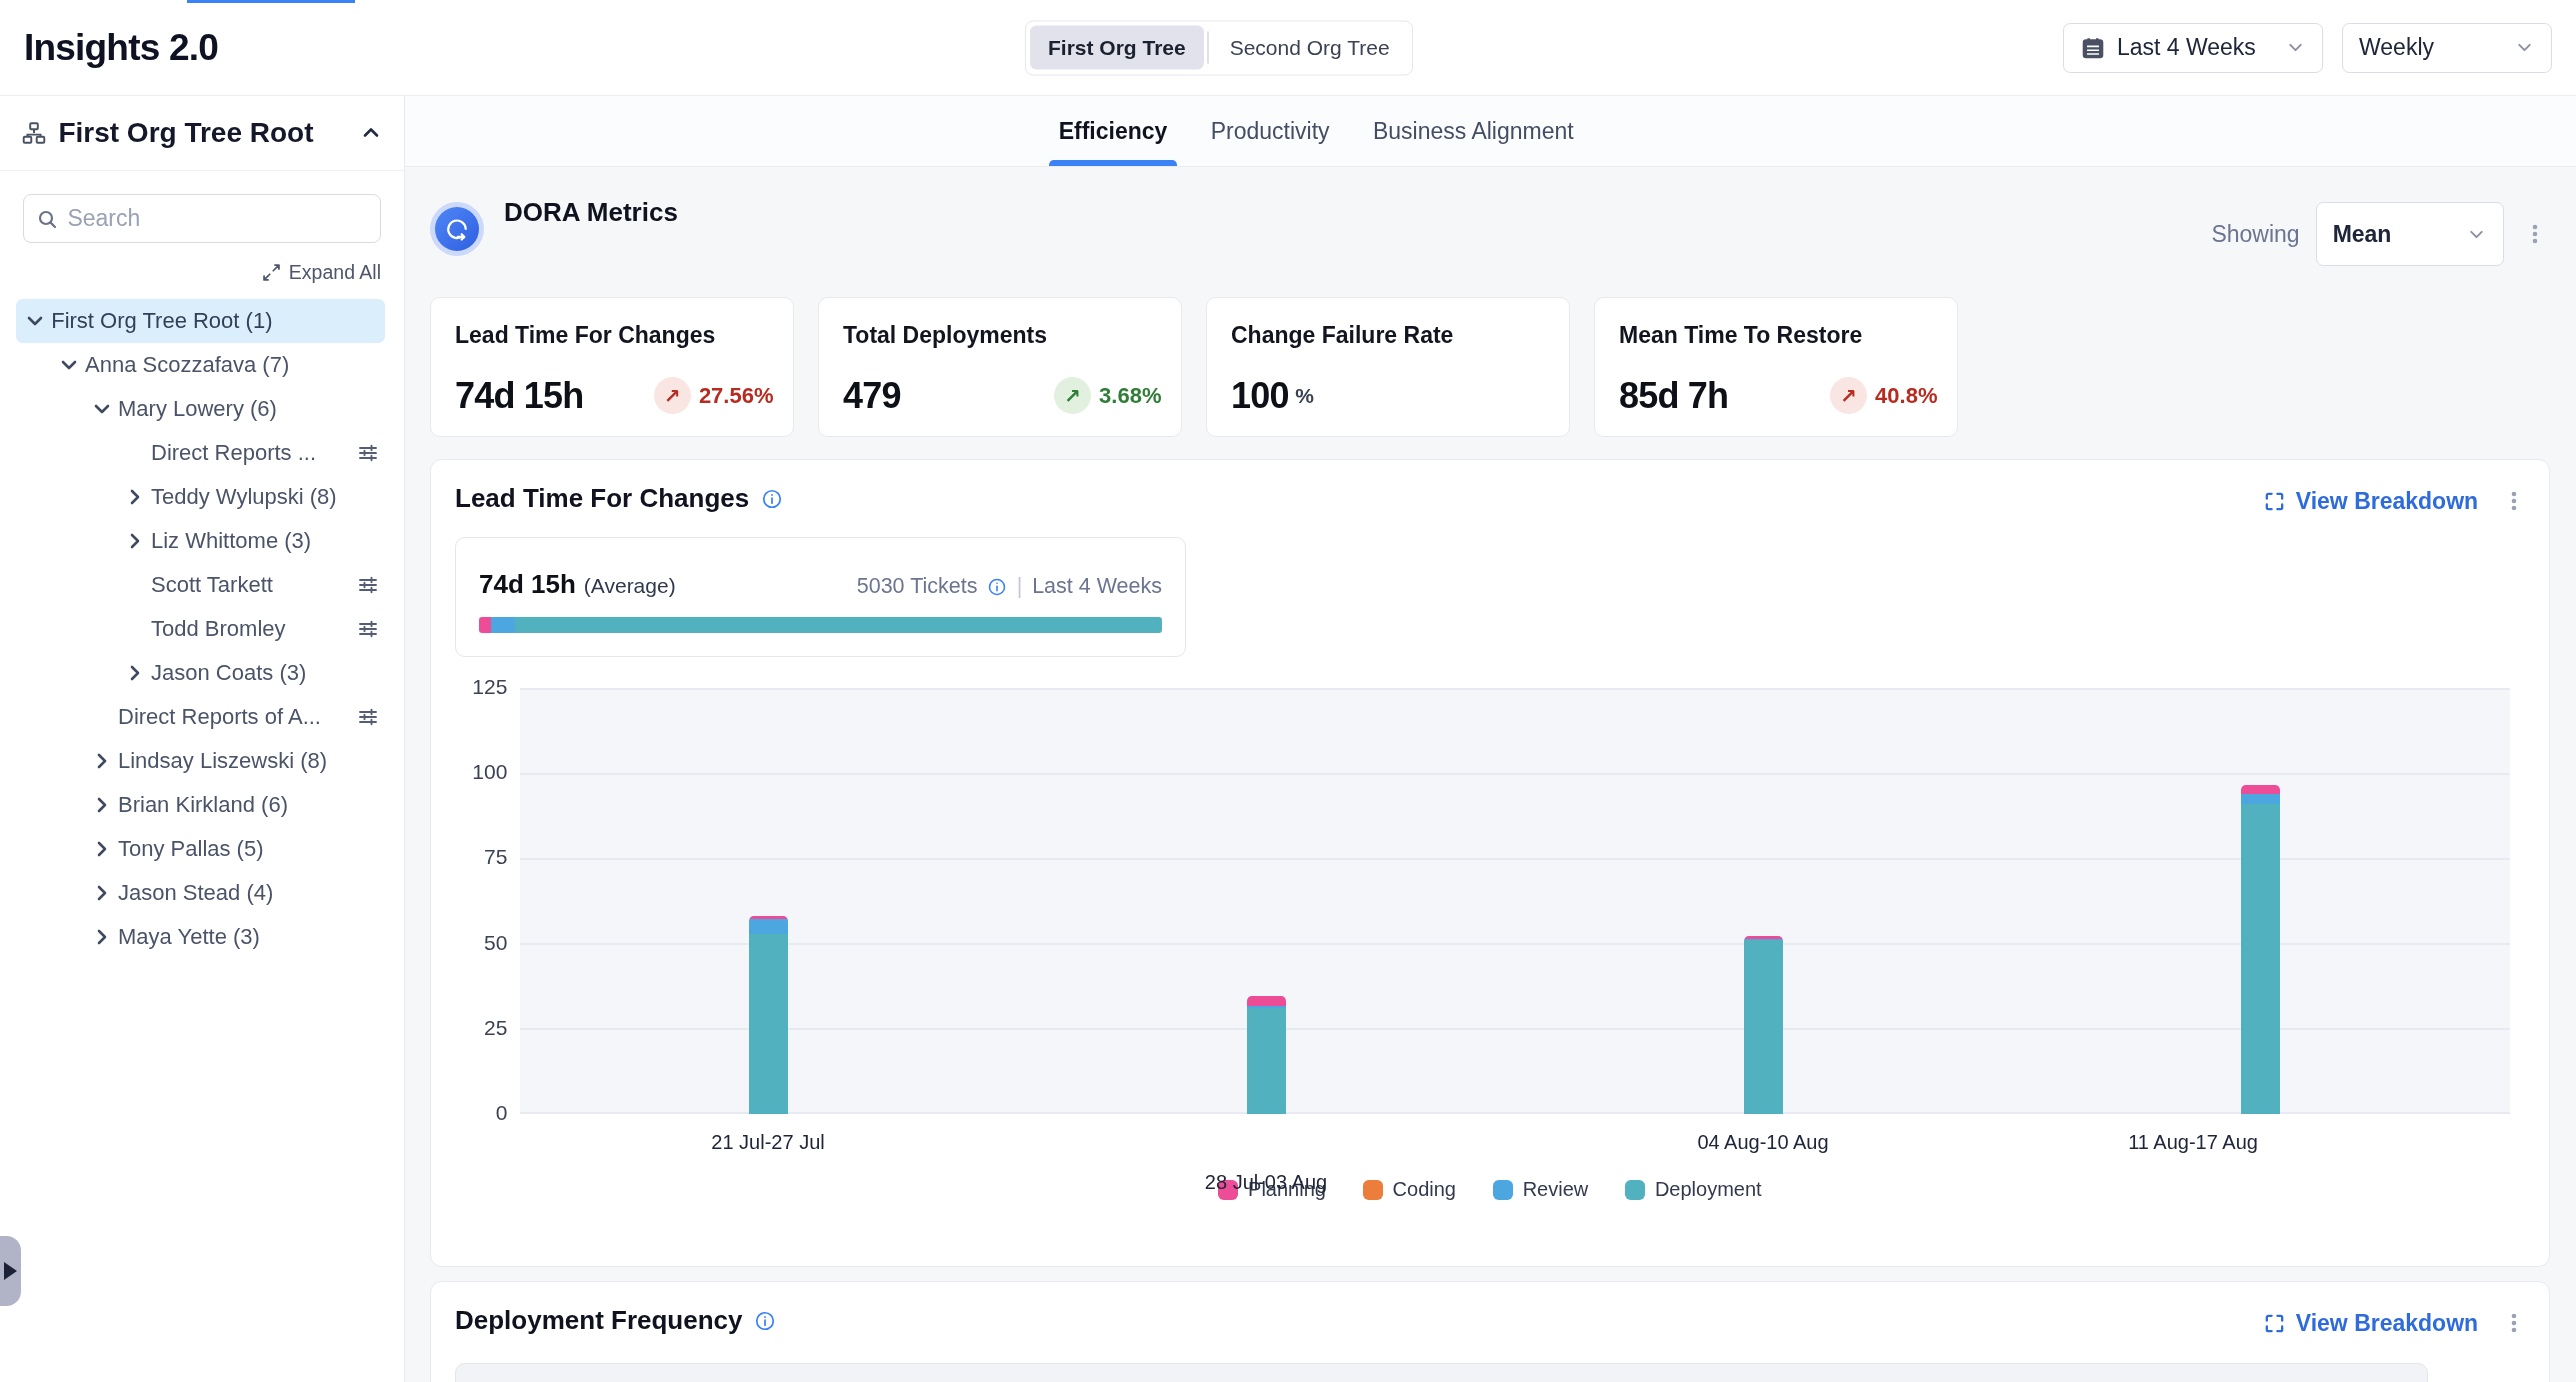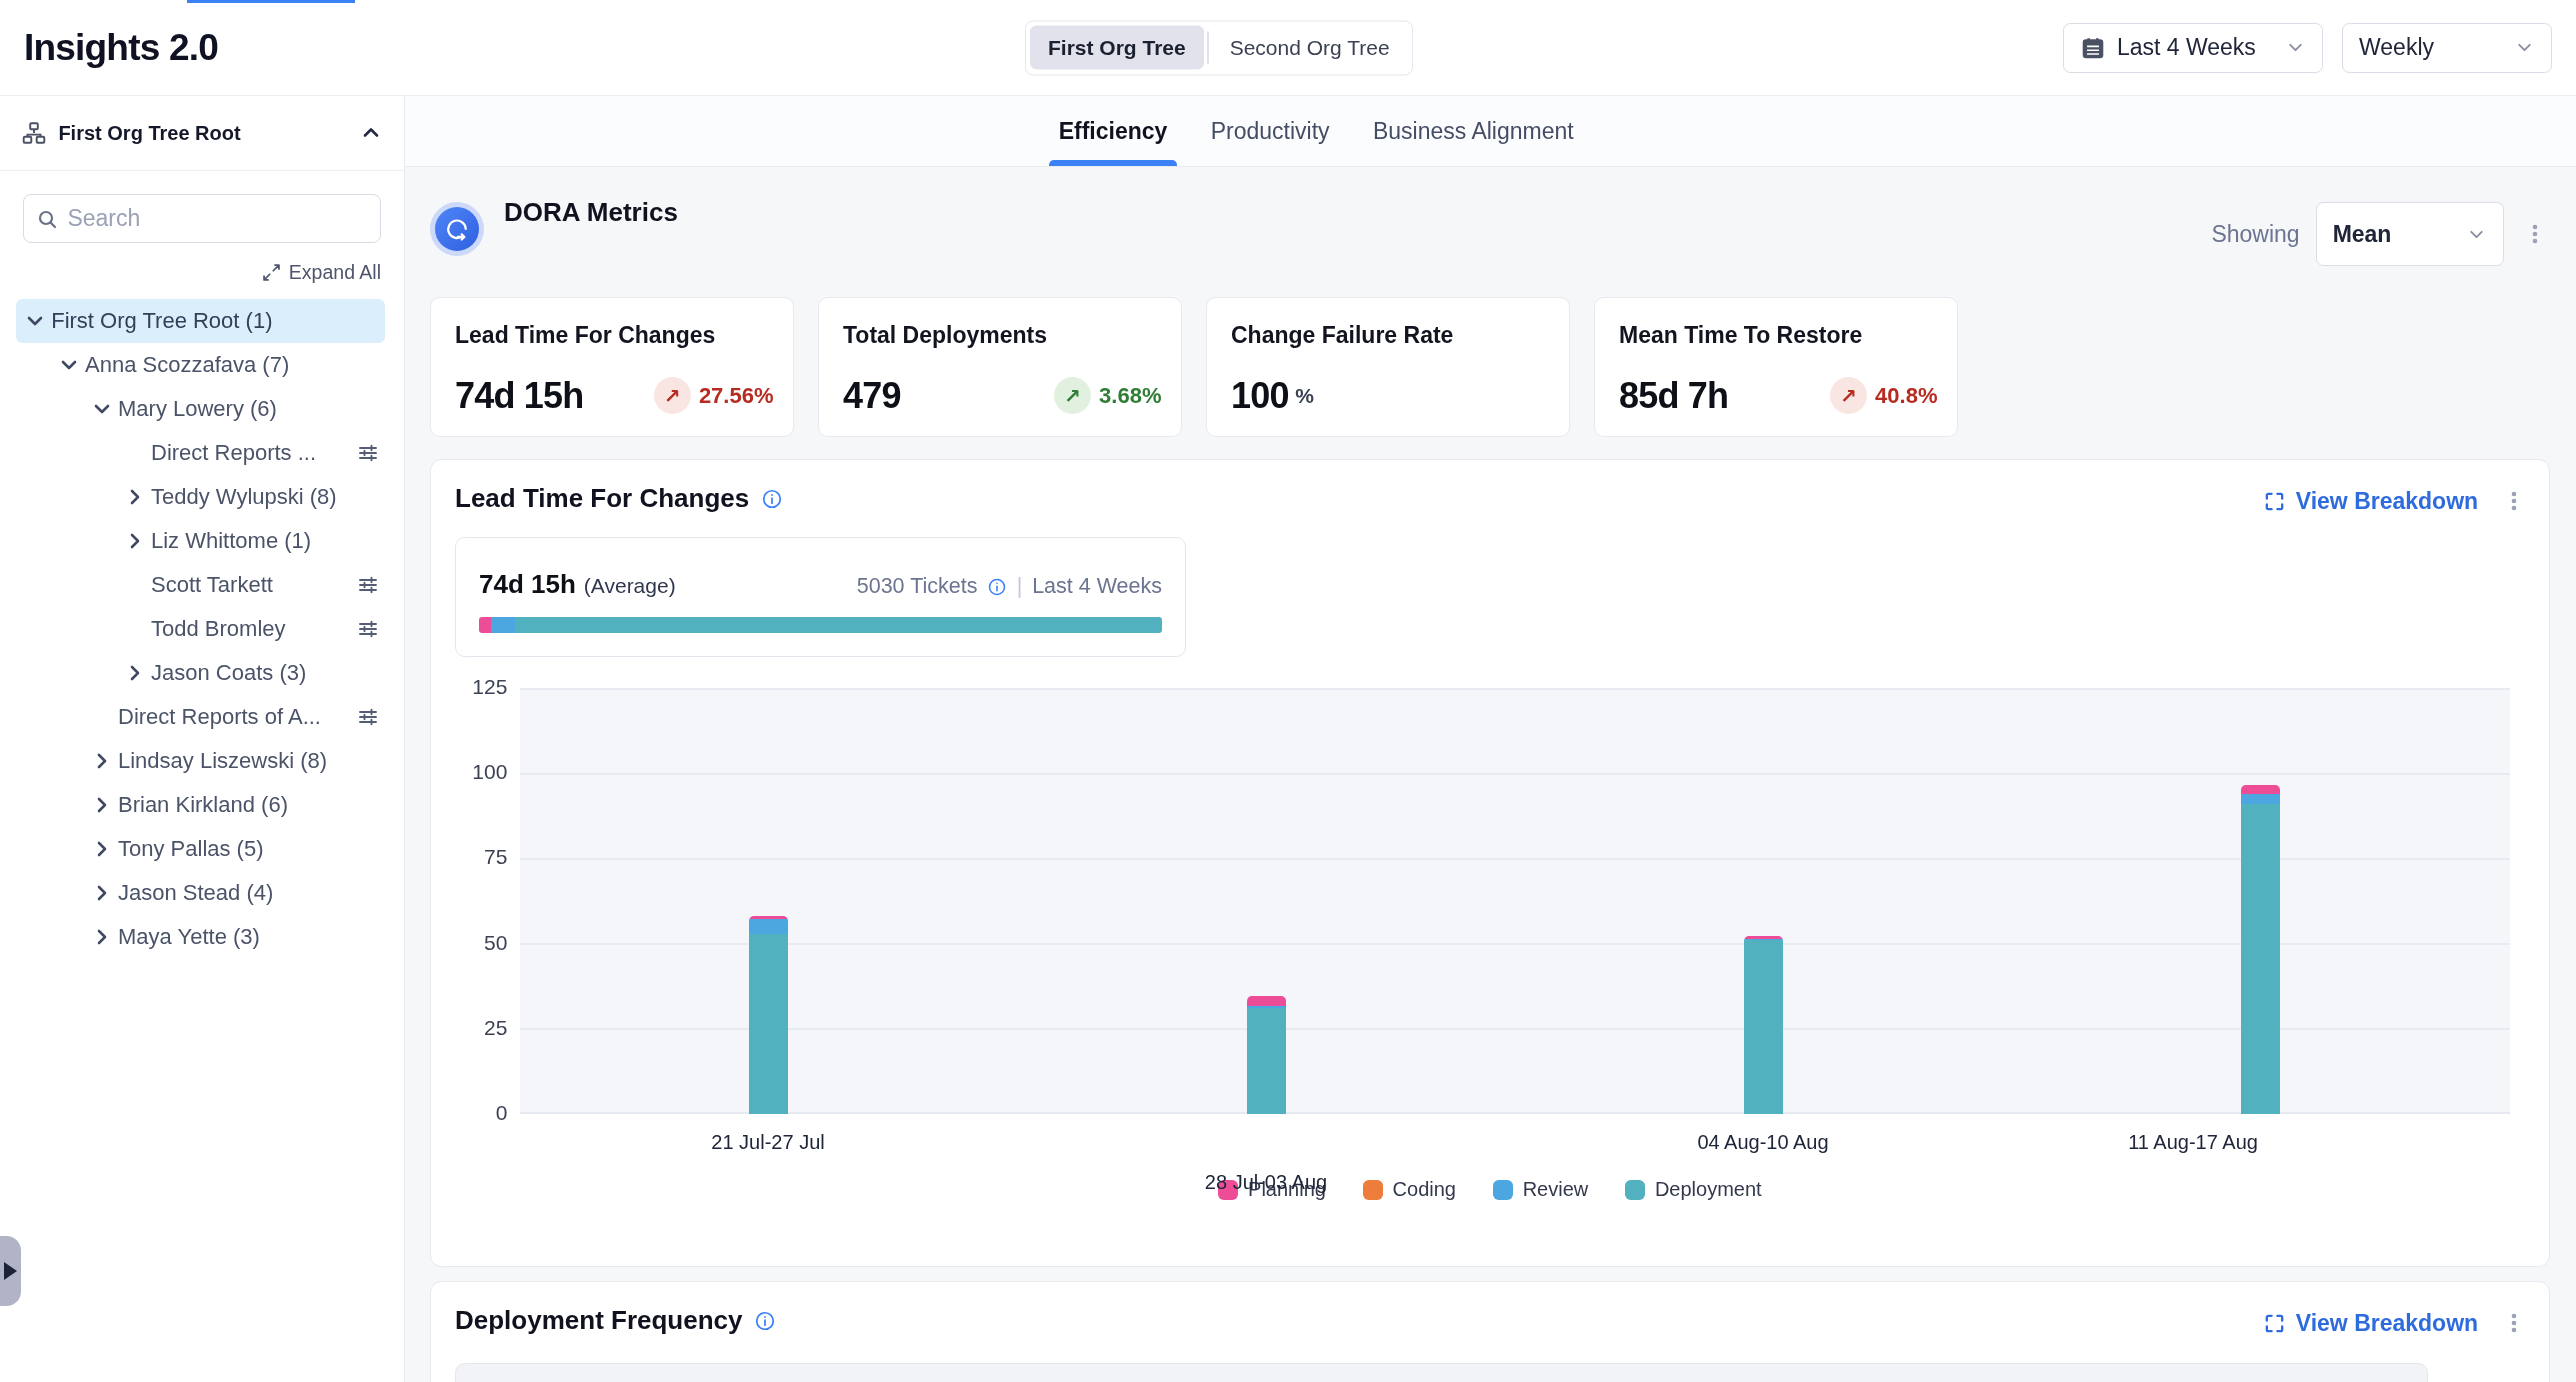--- a/index.html
+++ b/index.html
@@ -18,21 +18,21 @@
   .seg.active { background:#e2e2ec; font-weight:700; color:#1c2130; }
   .vdiv { width:1.6px; height:32px; background:#e0e1ea; margin:0 3.2px; }
   .topbar-right { position:absolute; right:24px; top:50%; transform:translateY(-50%); display:flex; gap:19.5px; }
   .select { height:50px; border:1.6px solid #dadce6; border-radius:7.3px; background:#fff; display:flex; align-items:center; padding:0 16px; gap:11.4px; font-size:23px; font-weight:500; color:#20263a; cursor:pointer; }
   .select .chev { margin-left:auto; display:flex; }
   .sel-date { width:260px; }
   .sel-gran { width:210px; }
   
   .sidebar { position:absolute; left:0; top:96px; width:405px; bottom:0; background:#fff; border-right:1.6px solid #e8eaef; }
   .sb-head { height:75px; border-bottom:1.6px solid #eef0f4; display:flex; align-items:center; padding:0 21px; gap:11.4px; }
-  .sb-title { font-size:20px; font-weight:700; color:#14182a; flex:1; white-space:nowrap; }
+  .sb-title { font-size:28px; font-weight:700; color:#14182a; flex:1; white-space:nowrap; }
   .sb-collapse { display:flex; cursor:pointer; }
   .sb-search { margin:23px 23px 0; height:49px; border:1.6px solid #d8dbe4; border-radius:8px; display:flex; align-items:center; padding:0 11.4px; gap:8px; }
   .sb-search input { border:none; outline:none; font-size:23px; color:#2a3046; width:100%; background:transparent; font-family:inherit; }
   .sb-search input::placeholder { color:#9aa1b4; }
   .sb-expand { display:flex; justify-content:flex-end; align-items:center; margin:18px 23px 0; gap:6.5px; font-size:19.5px; color:#4e566d; cursor:pointer; }
   .tree { margin-top:14.6px; }
   .trow { height:44px; display:flex; align-items:center; margin:0 19.5px 0 16px; border-radius:6.5px; color:#4a5368; font-size:22px; cursor:pointer; }
   .trow.sel { background:#dbeefb; color:#33405a; }
   .tchev { width:32px; height:32px; display:flex; align-items:center; justify-content:center; flex:none; }
   .tspacer { width:32px; flex:none; }
@@ -212,21 +212,21 @@
             </svg>
           </span>
           <span class="tlabel">Teddy Wylupski (8)</span>
         </div>
         <div class="trow" style="padding-left: 103px;">
           <span class="tchev">
             <svg width="24" height="24" viewBox="0 0 24 24" fill="none" stroke="#3f4962" stroke-width="2.6" stroke-linecap="round" stroke-linejoin="round">
               <path d="M9 6l6 6-6 6"></path>
             </svg>
           </span>
-          <span class="tlabel">Liz Whittome (1)</span>
+          <span class="tlabel">Liz Whittome (3)</span>
         </div>
         <div class="trow" style="padding-left: 103px;">
           <span class="tspacer"></span>
           <span class="tlabel">Scott Tarkett</span>
           <span class="tfilter">
             <svg width="24" height="24" viewBox="0 0 24 24" fill="none" stroke="#555d75" stroke-width="1.9" stroke-linecap="round">
               <path d="M4 7h16M4 12h16M4 17h16"></path>
               <path d="M15.5 4.8v4.4M8.5 9.8v4.4M15.5 14.8v4.4"></path>
             </svg>
           </span>

